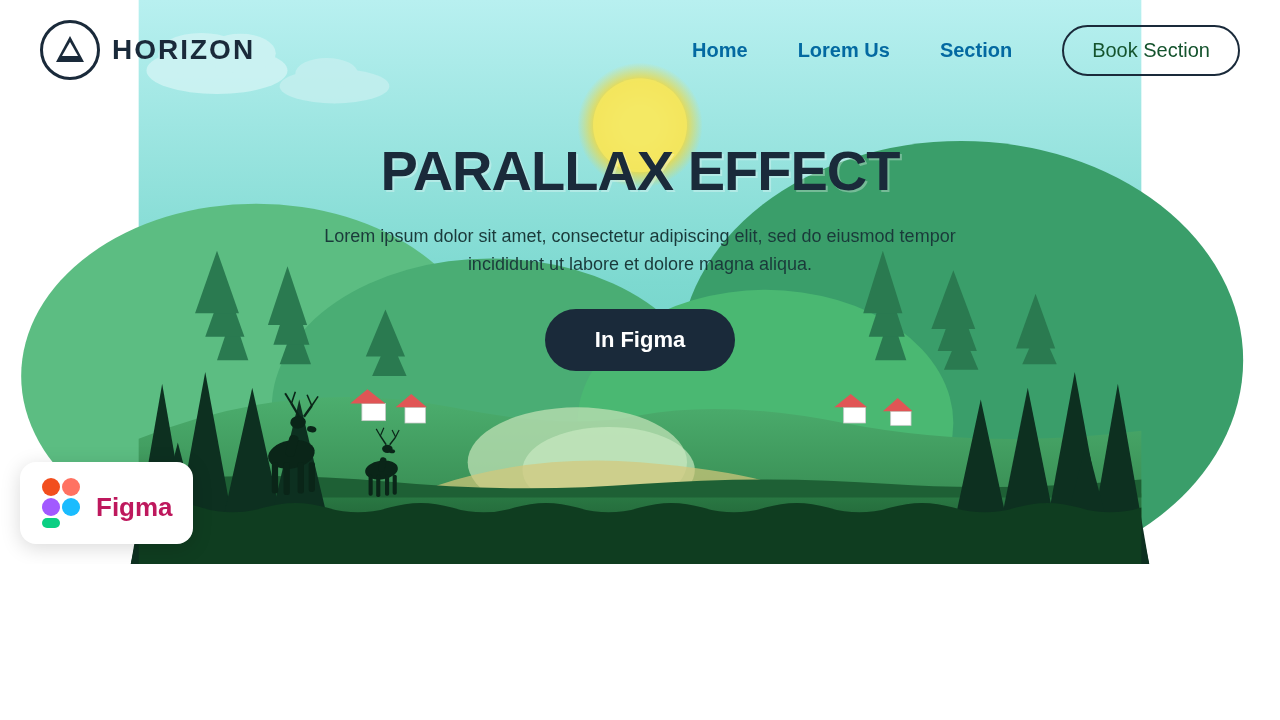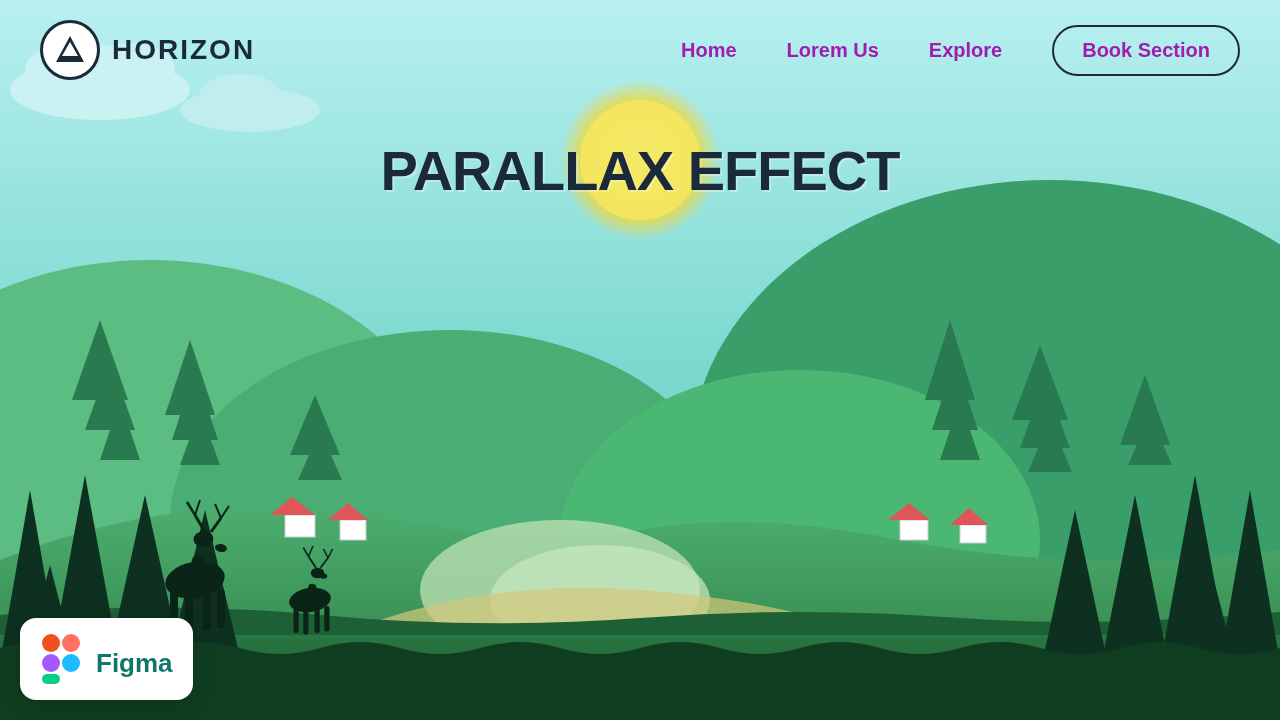--- a/index.html
+++ b/index.html
@@ -1,20 +1,20 @@
 <!DOCTYPE html>
 <html><head>
   <meta charset="utf-8">
   <style>
     * { margin: 0; padding: 0; box-sizing: border-box; }
     body { width: 1280px; height: 720px; overflow: hidden; font-family: 'Arial', sans-serif; }
 
     .page-wrapper {
       width: 1280px;
-      height: 720px;
+      height: 564px;
       position: relative;
       overflow: hidden;
     }
 
     
     .navbar {
       position: absolute;
       top: 0;
       left: 0;
       right: 0;
@@ -52,29 +52,29 @@
 
     .nav-links {
       display: flex;
       align-items: center;
       gap: 50px;
     }
 
     .nav-link {
       font-size: 20px;
       font-weight: 600;
-      color: #a21caf;
+      color: #0369a1;
       text-decoration: none;
       cursor: pointer;
     }
 
     .nav-link-book {
       font-size: 20px;
-      font-weight: 700;
-      color: #a21caf;
+      font-weight: 400;
+      color: #14532d;
       text-decoration: none;
       cursor: pointer;
       border: 2.5px solid #1a2a3a;
       border-radius: 50px;
       padding: 12px 28px;
     }
 
     
     .hero-content {
       position: absolute;
@@ -134,21 +134,21 @@
     }
 
     .figma-logo {
       width: 42px;
       height: 50px;
     }
 
     .figma-text {
       font-size: 26px;
       font-weight: 700;
-      color: #0f766e;
+      color: #be185d;
       margin-top: 8px;
     }
 
     
     .landscape-svg {
       position: absolute;
       bottom: 0;
       left: 0;
       width: 100%;
       height: 100%;
@@ -366,29 +366,31 @@
           <polygon points="18,4 32,30 4,30" fill="#1a2a3a"></polygon>
           <polygon points="18,10 26,24 10,24" fill="white"></polygon>
         </svg>
       </div>
       <span class="logo-text">HORIZON</span>
     </div>
 
     <div class="nav-links">
       <a class="nav-link">Home</a>
       <a class="nav-link">Lorem Us</a>
-      <a class="nav-link">Explore</a>
+      <a class="nav-link">Section</a>
       <a class="nav-link-book">Book Section</a>
     </div>
   </nav>
 
   <div class="hero-content">
     <h1 class="hero-title">
       <span>PARALLAX EFFECT</span><br>
     </h1>
+    <p class="hero-subtitle">Lorem ipsum dolor sit amet, consectetur adipiscing elit, sed do eiusmod tempor incididunt ut labore et dolore magna aliqua.</p>
+    <button class="hero-btn">In Figma</button>
   </div>
 
   <div class="figma-badge">
     <svg class="figma-logo" viewBox="0 0 38 50" xmlns="http://www.w3.org/2000/svg">
       <rect x="0" y="0" width="18" height="18" rx="9" fill="#F24E1E"></rect>
       <rect x="20" y="0" width="18" height="18" rx="9" fill="#FF7262"></rect>
       <rect x="0" y="20" width="18" height="18" rx="9" fill="#A259FF"></rect>
       <rect x="0" y="40" width="18" height="10" rx="5" fill="#0ACF83"></rect>
       <rect x="20" y="20" width="18" height="18" rx="9" fill="#1ABCFE"></rect>
     </svg>

